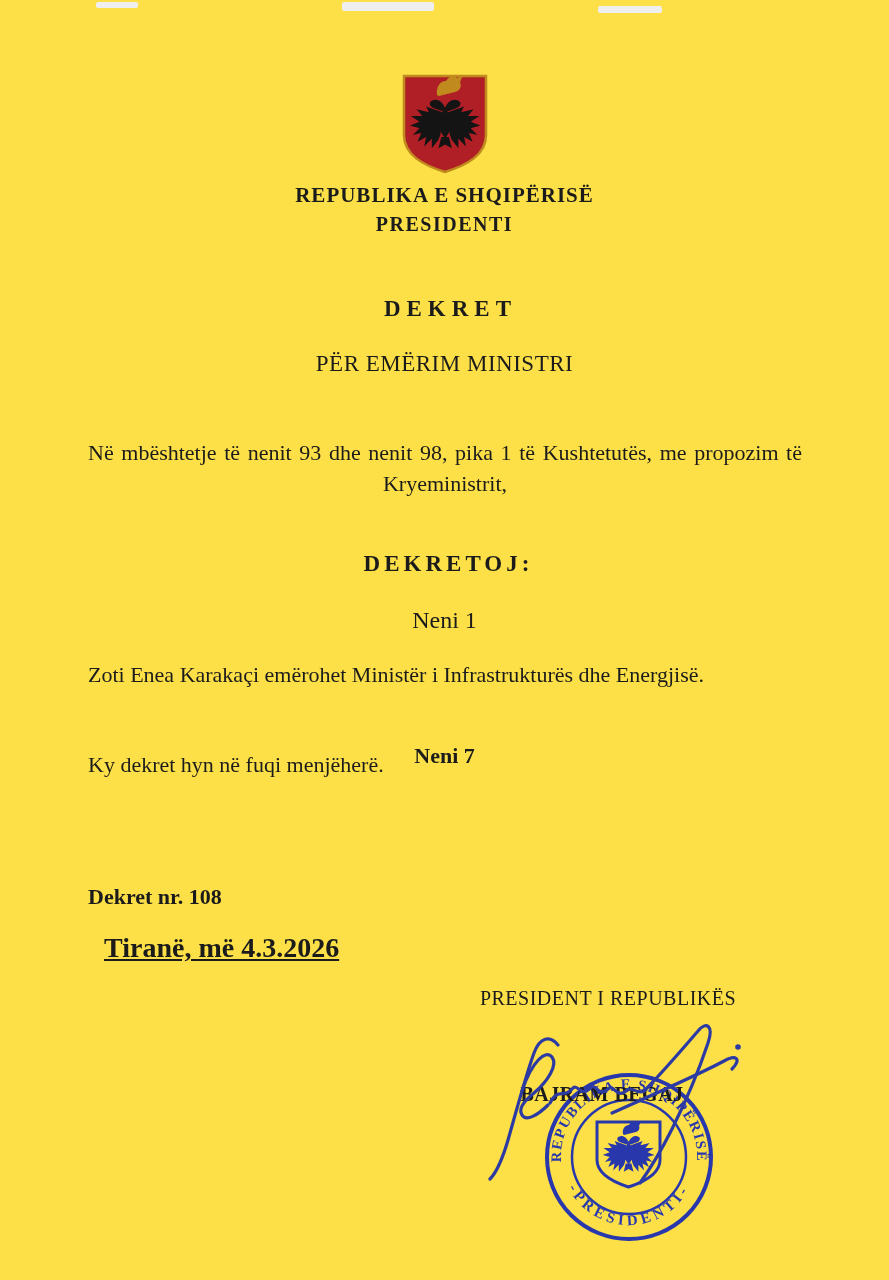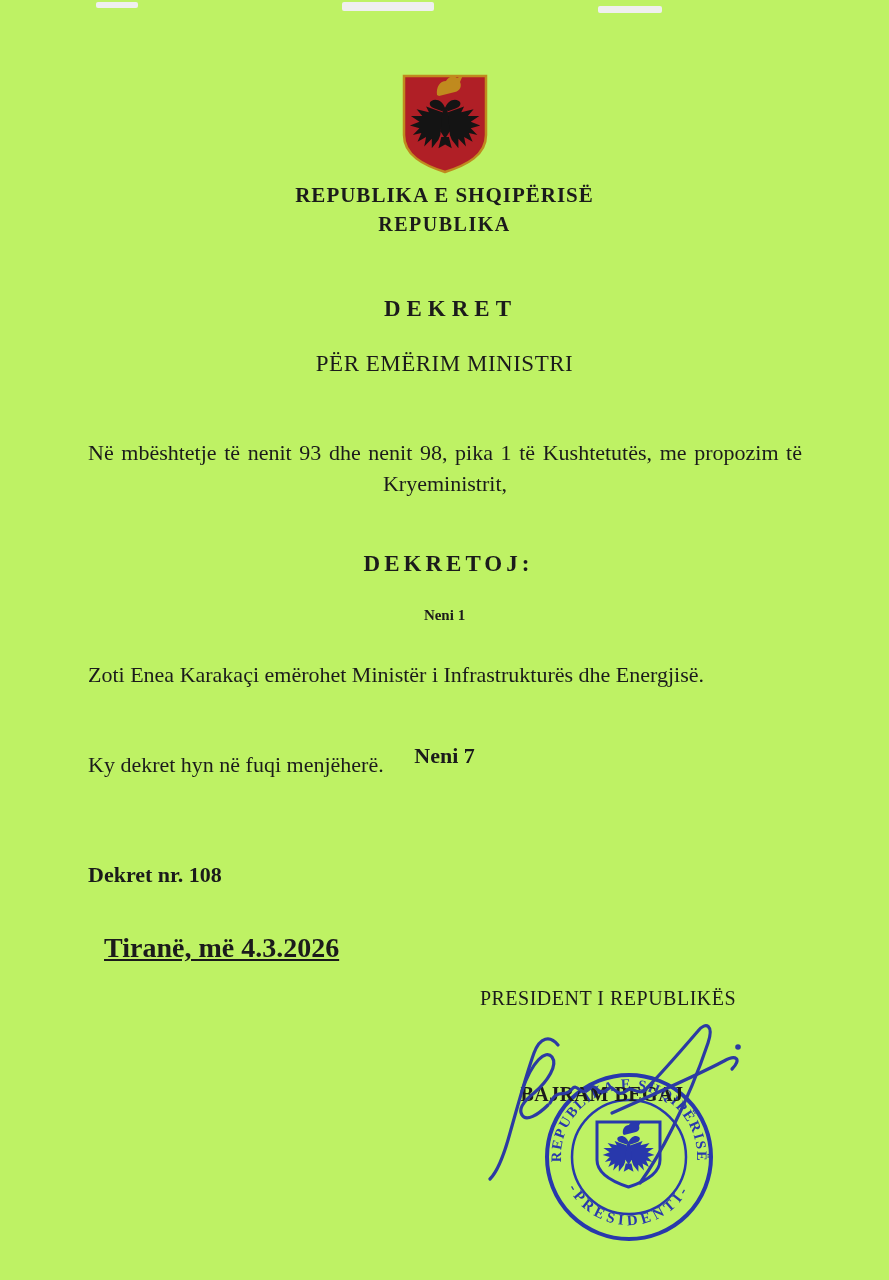--- a/index.html
+++ b/index.html
@@ -1,42 +1,42 @@
 <!DOCTYPE html>
 <html><head>
 <meta charset="utf-8">
 <style>
   html,body{margin:0;padding:0;background:#e8e8e8;}
   .page{
     position:relative;width:889px;height:1280px;margin:0 auto;
-    background:#bef264;overflow:hidden;
+    background:#fde047;overflow:hidden;
     font-family:"Liberation Serif","DejaVu Serif",serif;
     color:#1b1b1b;
   }
   .abs{position:absolute;}
   .centered{left:0;width:889px;text-align:center;}
   .artifact{position:absolute;background:#efefef;border-radius:2px;}
 
   .hdr-institution{top:183px;font-size:21px;font-weight:bold;letter-spacing:1px;}
   .hdr-office{top:213px;font-size:20px;font-weight:bold;letter-spacing:1.5px;}
 
   .title-main{top:296px;font-size:23px;font-weight:bold;letter-spacing:6px;padding-left:6px;}
   .title-sub{top:351px;font-size:23px;font-weight:normal;letter-spacing:0.5px;}
 
   .intro{left:88px;top:437px;width:714px;font-size:22px;line-height:31px;}
   .intro .l1{text-align:justify;text-align-last:justify;}
   .intro .l2{text-align:center;}
 
   .dekretoj{top:551px;font-size:23px;font-weight:bold;letter-spacing:4px;padding-left:4px;}
-  .neni1-h{top:607px;font-size:15px;font-weight:bold;}
+  .neni1-h{top:607px;font-size:24px;font-weight:normal;}
   .neni1-t{left:88px;top:662px;width:714px;font-size:22px;}
   .neni2-h{top:743px;font-size:22px;font-weight:bold;}
   .neni2-t{left:88px;top:752px;width:714px;font-size:22px;}
 
-  .decree-no{left:88px;top:862px;font-size:22px;font-weight:bold;}
+  .decree-no{left:88px;top:884px;font-size:22px;font-weight:bold;}
   .place-date{left:104px;top:932px;font-size:28px;font-weight:bold;text-decoration:underline;}
 
   .president-title{left:430px;top:987px;width:356px;text-align:center;
     font-size:20px;font-weight:normal;letter-spacing:0.5px;}
   .president-name{left:462px;top:1083px;width:280px;text-align:center;
     font-size:20px;font-weight:bold;letter-spacing:0.5px;z-index:3;}
 
   .emblem-svg{left:401px;top:73px;z-index:1;}
   .stamp-svg{left:544px;top:1072px;z-index:2;}
   .signature-svg{left:462px;top:1005px;z-index:4;}
@@ -64,21 +64,21 @@
   <div class="artifact" style="left:342px;top:2px;width:92px;height:9px;"></div>
   <div class="artifact" style="left:598px;top:6px;width:64px;height:7px;"></div>
 
   <svg class="abs emblem-svg" width="88" height="102" viewBox="0 0 88 102">
     <path d="M3,3 H85 V62 C85,82 66,92 44,99 C22,92 3,82 3,62 Z" fill="#b01f26" stroke="#c08a1e" stroke-width="2.5"></path>
     <path d="M36,22 C35,14 39,8 45,8 C47,4 52,2 56,5 L62,2 L59,9 C61,13 59,18 54,19 L38,23 Z" fill="#c08a1e"></path>
     <use href="#eagle-shape" transform="translate(8,24) scale(0.95)" color="#141414"></use>
   </svg>
 
   <div class="abs centered hdr-institution">REPUBLIKA E SHQIPËRISË</div>
-  <div class="abs centered hdr-office">REPUBLIKA</div>
+  <div class="abs centered hdr-office">PRESIDENTI</div>
 
   <div class="abs centered title-main">DEKRET</div>
   <div class="abs centered title-sub">PËR EMËRIM MINISTRI</div>
 
   <div class="abs intro">
     <div class="l1">Në mbështetje të nenit 93 dhe nenit 98, pika 1 të Kushtetutës, me propozim të</div>
     <div class="l2">Kryeministrit,</div>
   </div>
 
   <div class="abs centered dekretoj">DEKRETOJ:</div>

